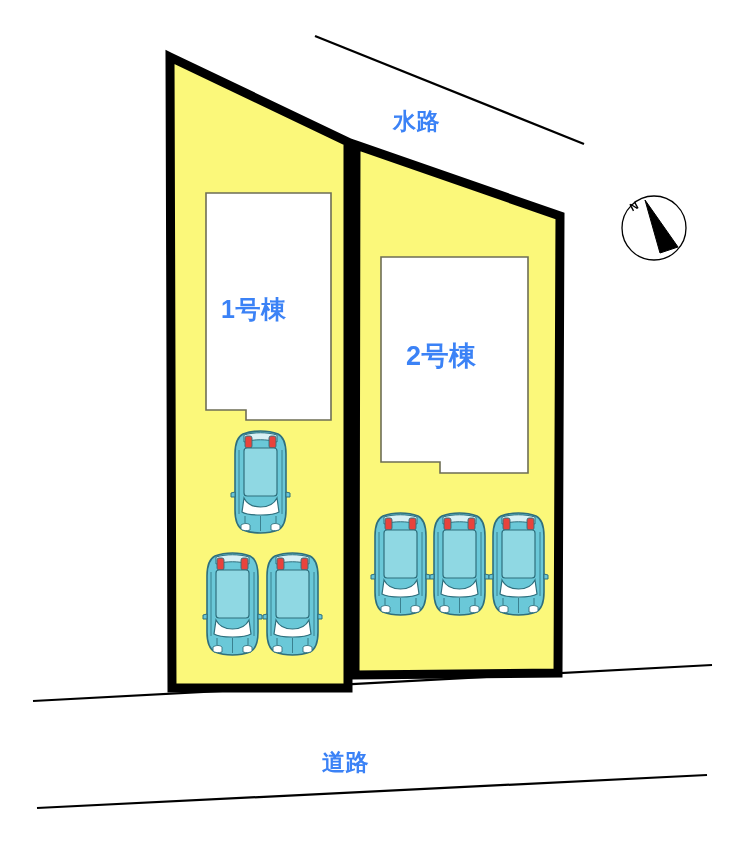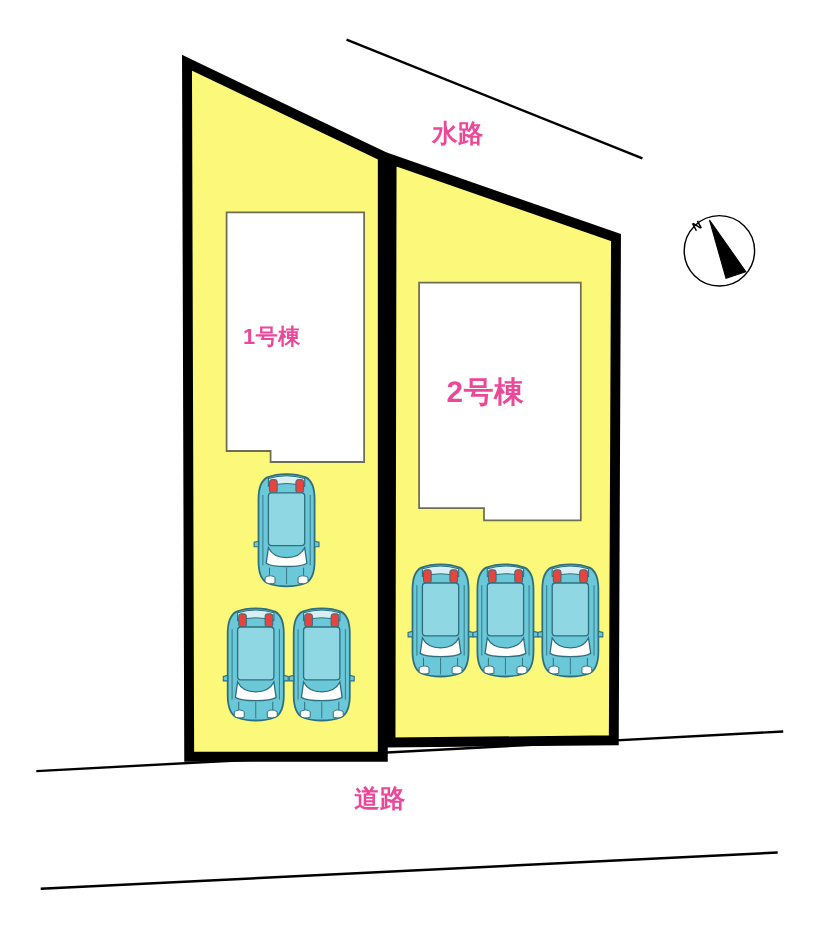--- a/index.html
+++ b/index.html
@@ -21,39 +21,39 @@
     position: absolute;
     left: 0;
     top: 0;
     width: 740px;
     height: 847px;
     display: block;
   }
   .map-label {
     position: absolute;
     font-family: "Liberation Sans", sans-serif;
-    color: #ec4899;
+    color: #3b82f6;
     font-weight: 700;
     white-space: nowrap;
     letter-spacing: 0.02em;
   }
   #label-waterway {
     left: 393px;
     top: 106px;
     font-size: 23px;
   }
   #label-road {
     left: 322px;
-    top: 711px;
+    top: 747px;
     font-size: 23px;
   }
   #label-bldg-1 {
     left: 221px;
     top: 293px;
-    font-size: 20px;
+    font-size: 25px;
   }
   #label-bldg-2 {
     left: 406px;
     top: 338px;
     font-size: 27px;
     text-align: right;
   }
   .compass-letter {
     position: absolute;
     left: 630px;

